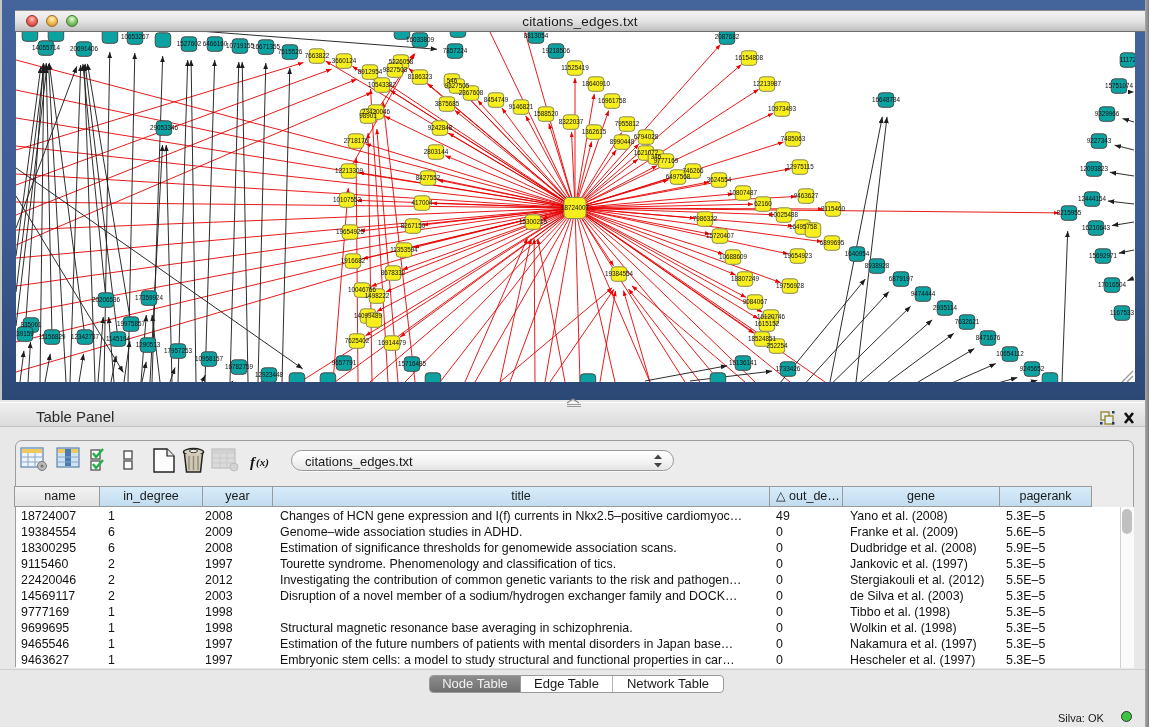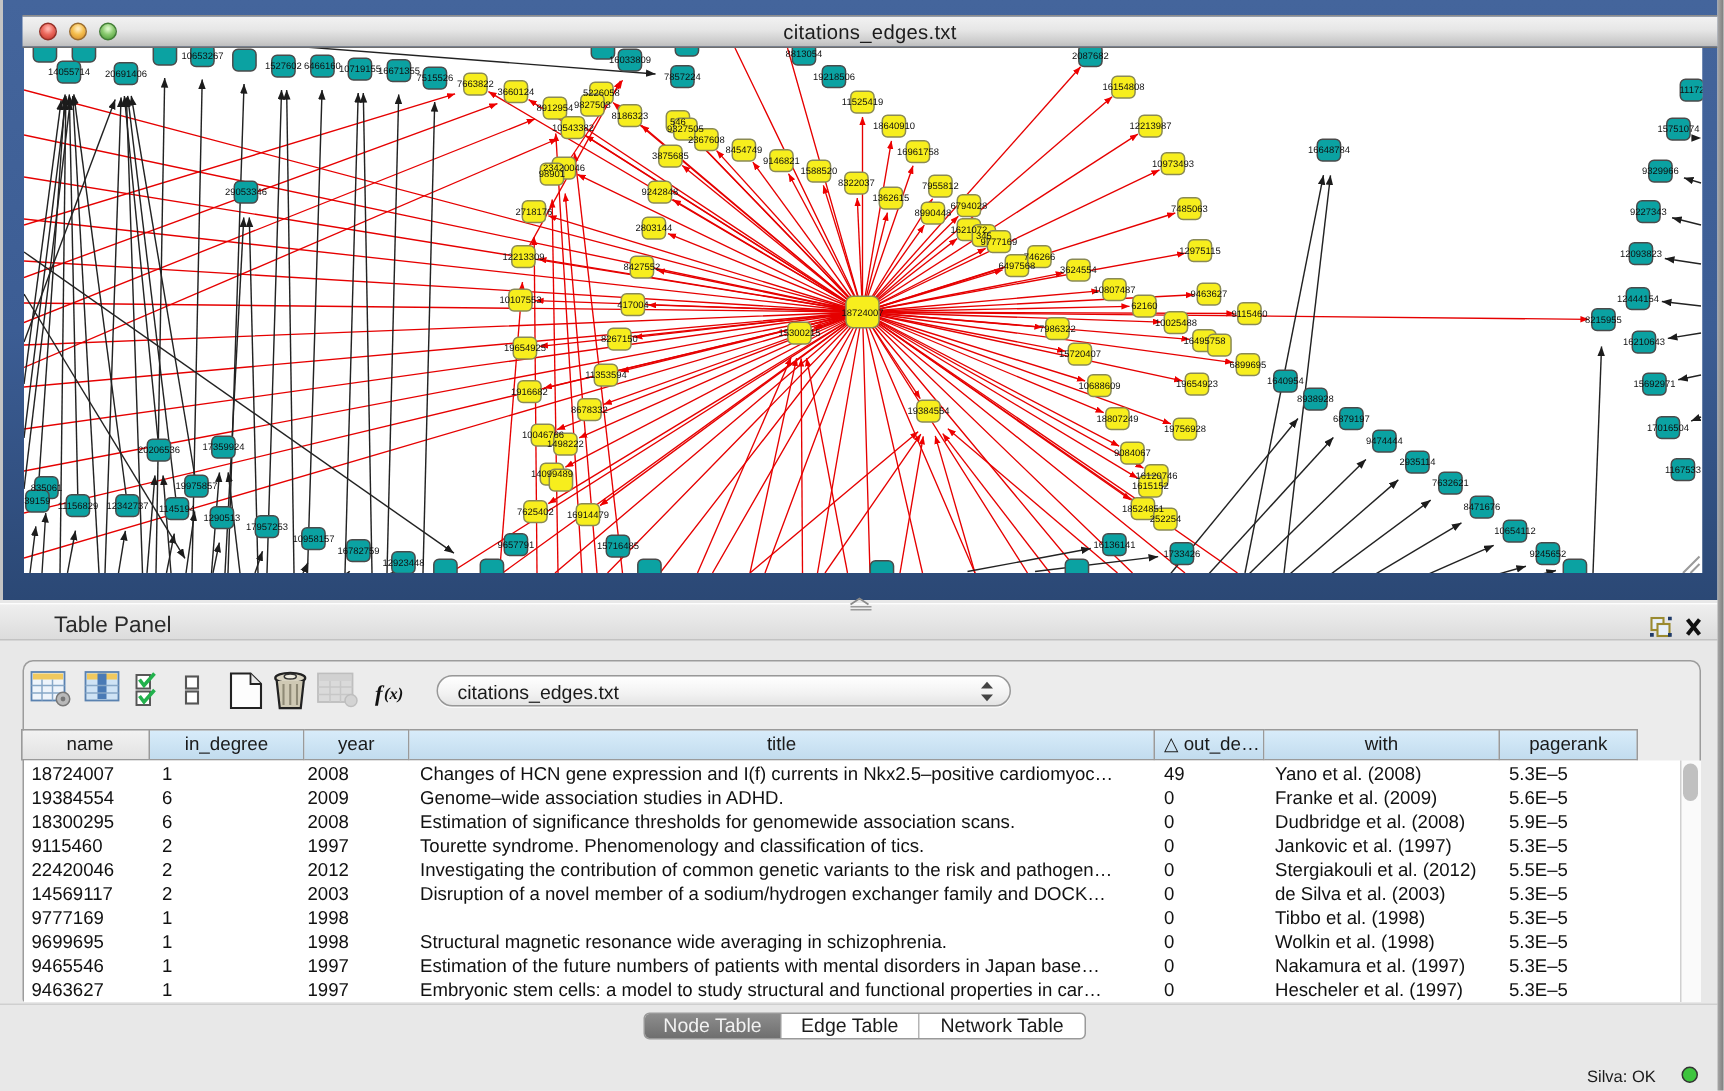--- a/index.html
+++ b/index.html
@@ -543,21 +543,21 @@
 <svg style="position:absolute;right:9px;top:3px" width="12" height="15">
  <path d="M2,5 L6,0.5 L10,5 Z" fill="#444"></path>
       <path d="M2,9 L6,13.5 L10,9 Z" fill="#444"></path>
 </svg>
 </div>
 <div class="hdrcell" style="left:14px;width:86px;border-left:1px solid #9a9a9a;background:linear-gradient(180deg,#f2f2f2,#e2e2e2);padding-left:6px;">name</div>
 <div class="hdrcell" style="left:100px;width:103px;">in_degree</div>
 <div class="hdrcell" style="left:203px;width:70px;">year</div>
 <div class="hdrcell" style="left:273px;width:497px;">title</div>
 <div class="hdrcell" style="left:770px;width:73px;text-align:left;padding-left:6px;">△ out_de…</div>
-<div class="hdrcell" style="left:843px;width:157px;">with</div>
+<div class="hdrcell" style="left:843px;width:157px;">gene</div>
 <div class="hdrcell" style="left:1000px;width:92px;">pagerank</div>
 <div class="abs" style="left:16px;top:507px;width:1104px;height:161px;background:#fff;"></div>
 <div class="abs" style="left:1120px;top:507px;width:14px;height:161px;background:#fafafa;border-left:1px solid #d0d0d0;"></div>
 <div class="abs" style="left:1122px;top:509px;width:10px;height:25px;background:#c0c0c0;border-radius:5px;"></div>
 <div class="trow" style="top:508px">
 <span class="c1">18724007</span>
     <span class="c2">1</span>
     <span class="c3">2008</span>
     <span class="c4">Changes of HCN gene expression and I(f) currents in Nkx2.5–positive cardiomyoc…</span>
     <span class="c5">49</span>
@@ -614,21 +614,21 @@
     <span class="c2">1</span>
     <span class="c3">1998</span>
     <span class="c5">0</span>
     <span class="c6">Tibbo et al. (1998)</span>
     <span class="c7">5.3E–5</span>
   </div>
 <div class="trow" style="top:620px">
 <span class="c1">9699695</span>
     <span class="c2">1</span>
     <span class="c3">1998</span>
-    <span class="c4">Structural magnetic resonance wide averaging in schizophrenia.</span>
+    <span class="c4">Structural magnetic resonance base averaging in schizophrenia.</span>
     <span class="c5">0</span>
     <span class="c6">Wolkin et al. (1998)</span>
     <span class="c7">5.3E–5</span>
   </div>
 <div class="trow" style="top:636px">
 <span class="c1">9465546</span>
     <span class="c2">1</span>
     <span class="c3">1997</span>
     <span class="c4">Estimation of the future numbers of patients with mental disorders in Japan base…</span>
     <span class="c5">0</span>

